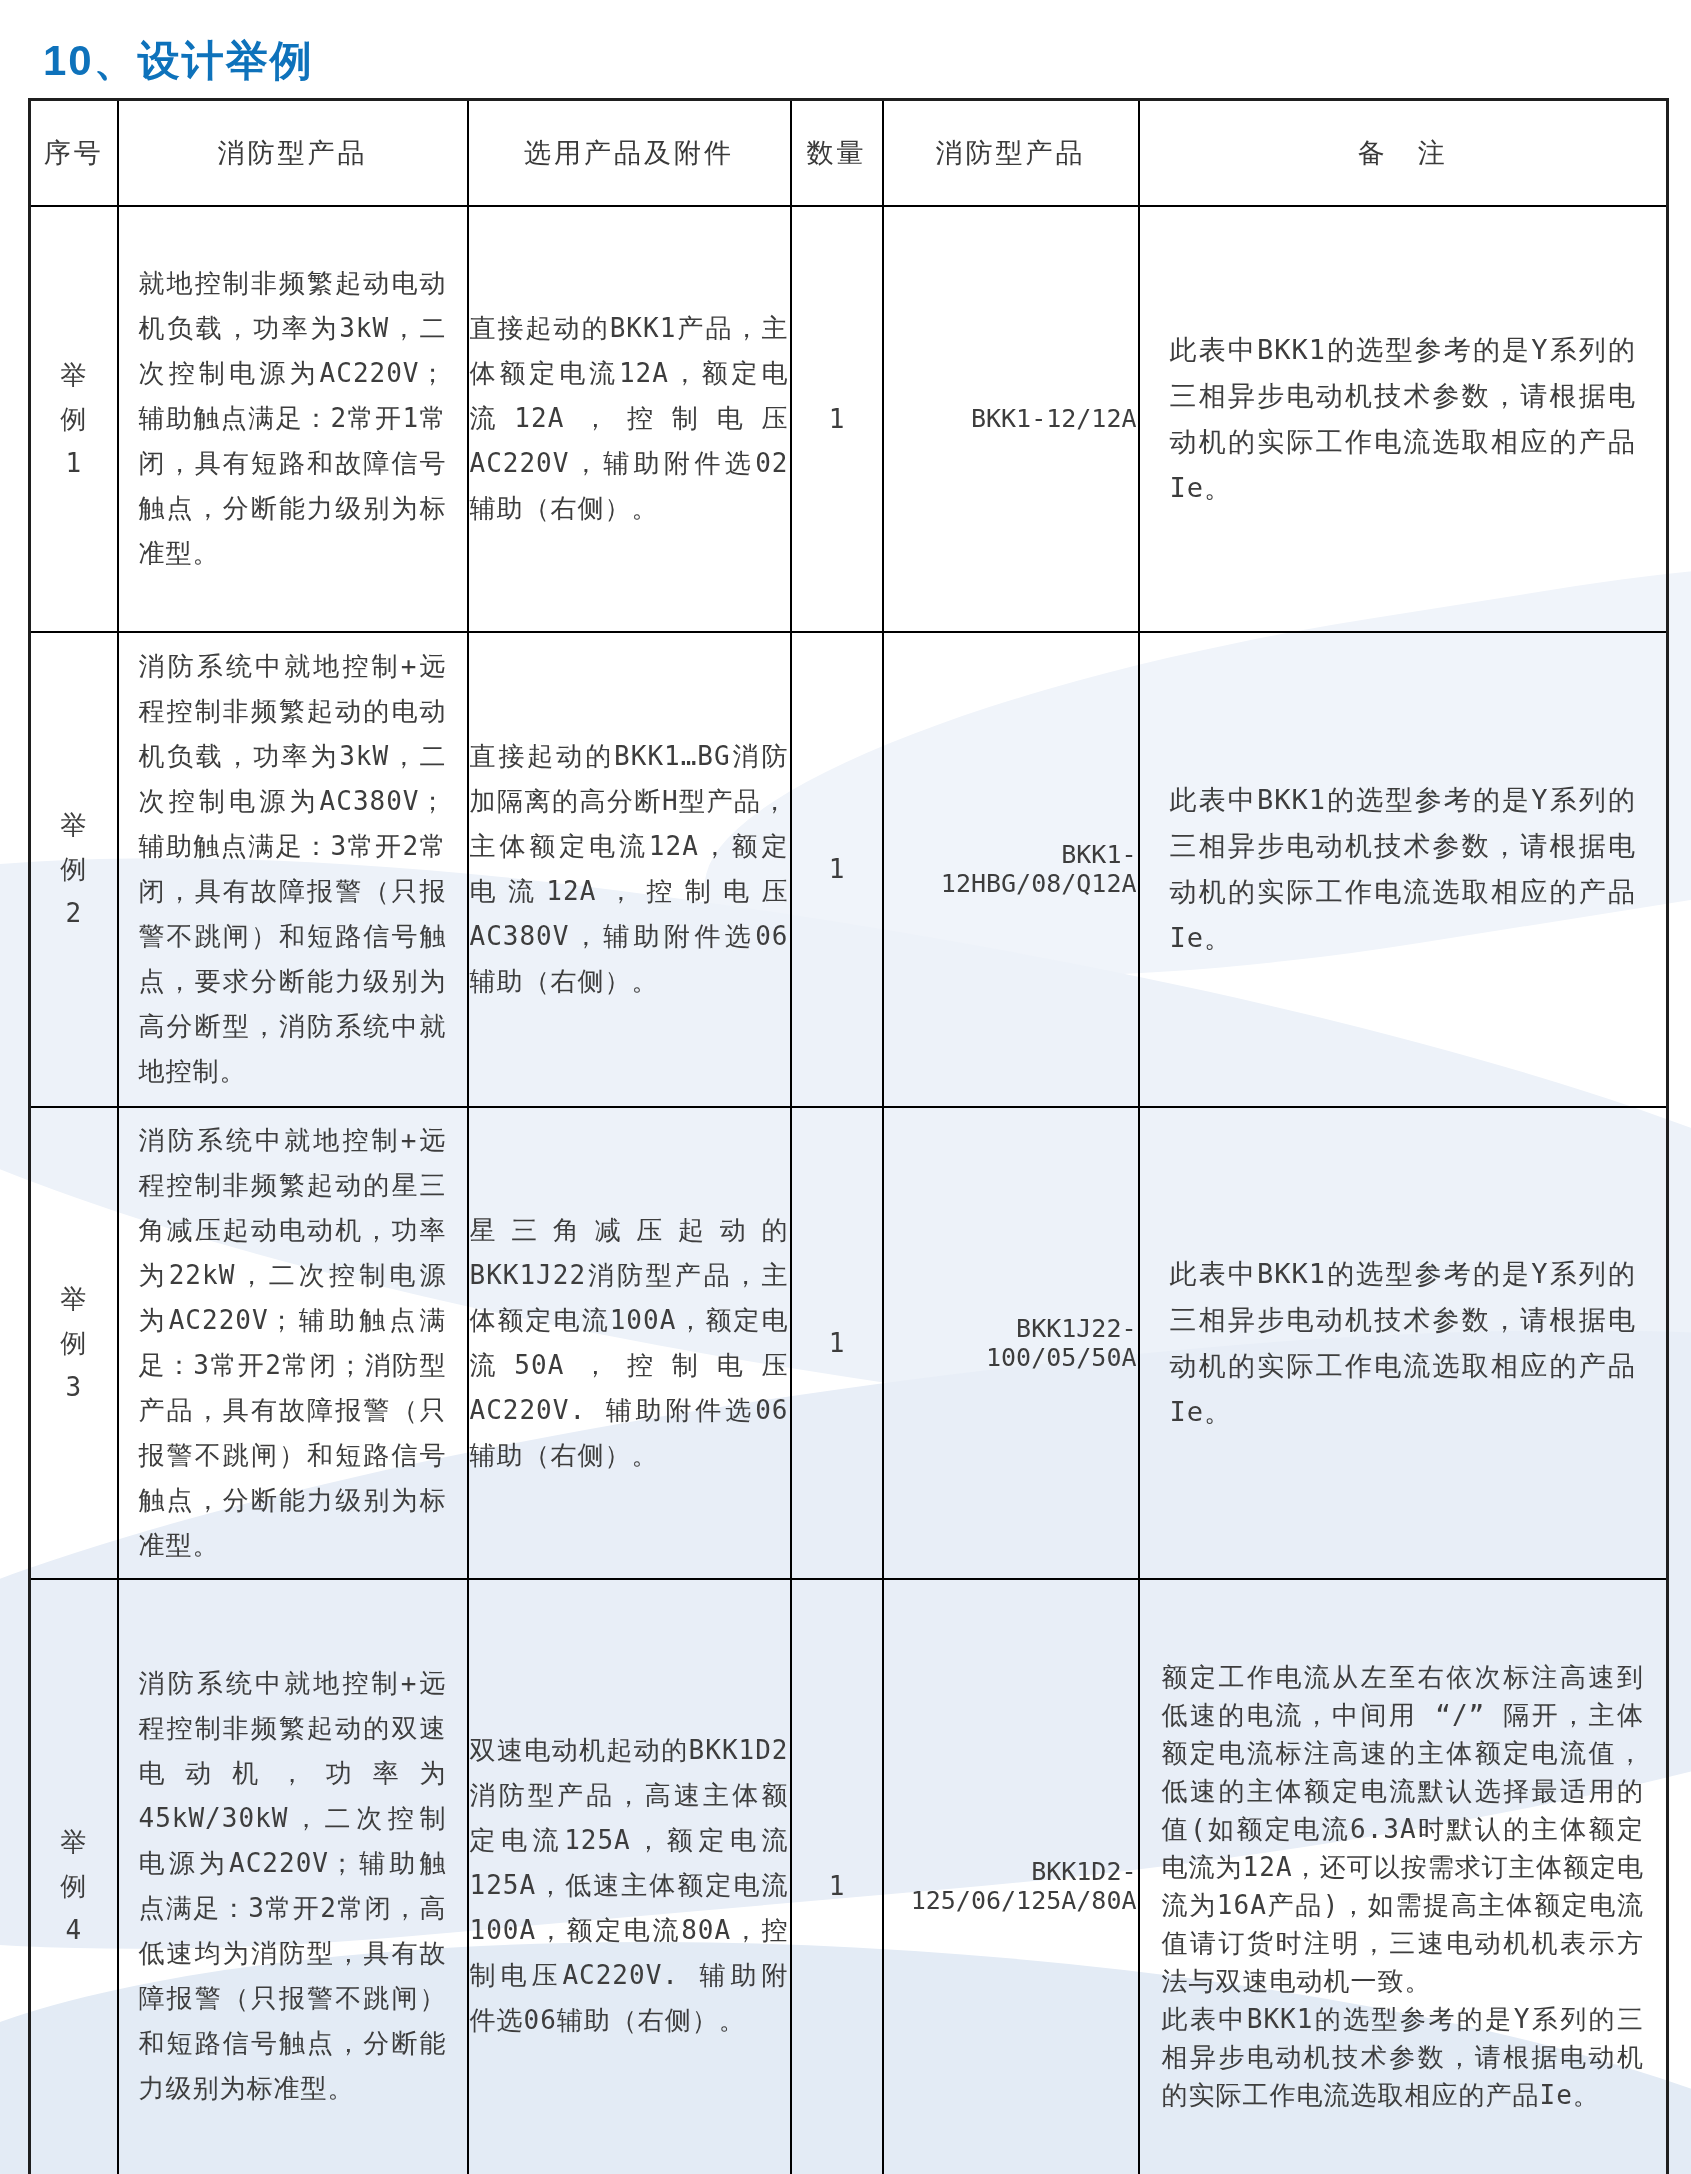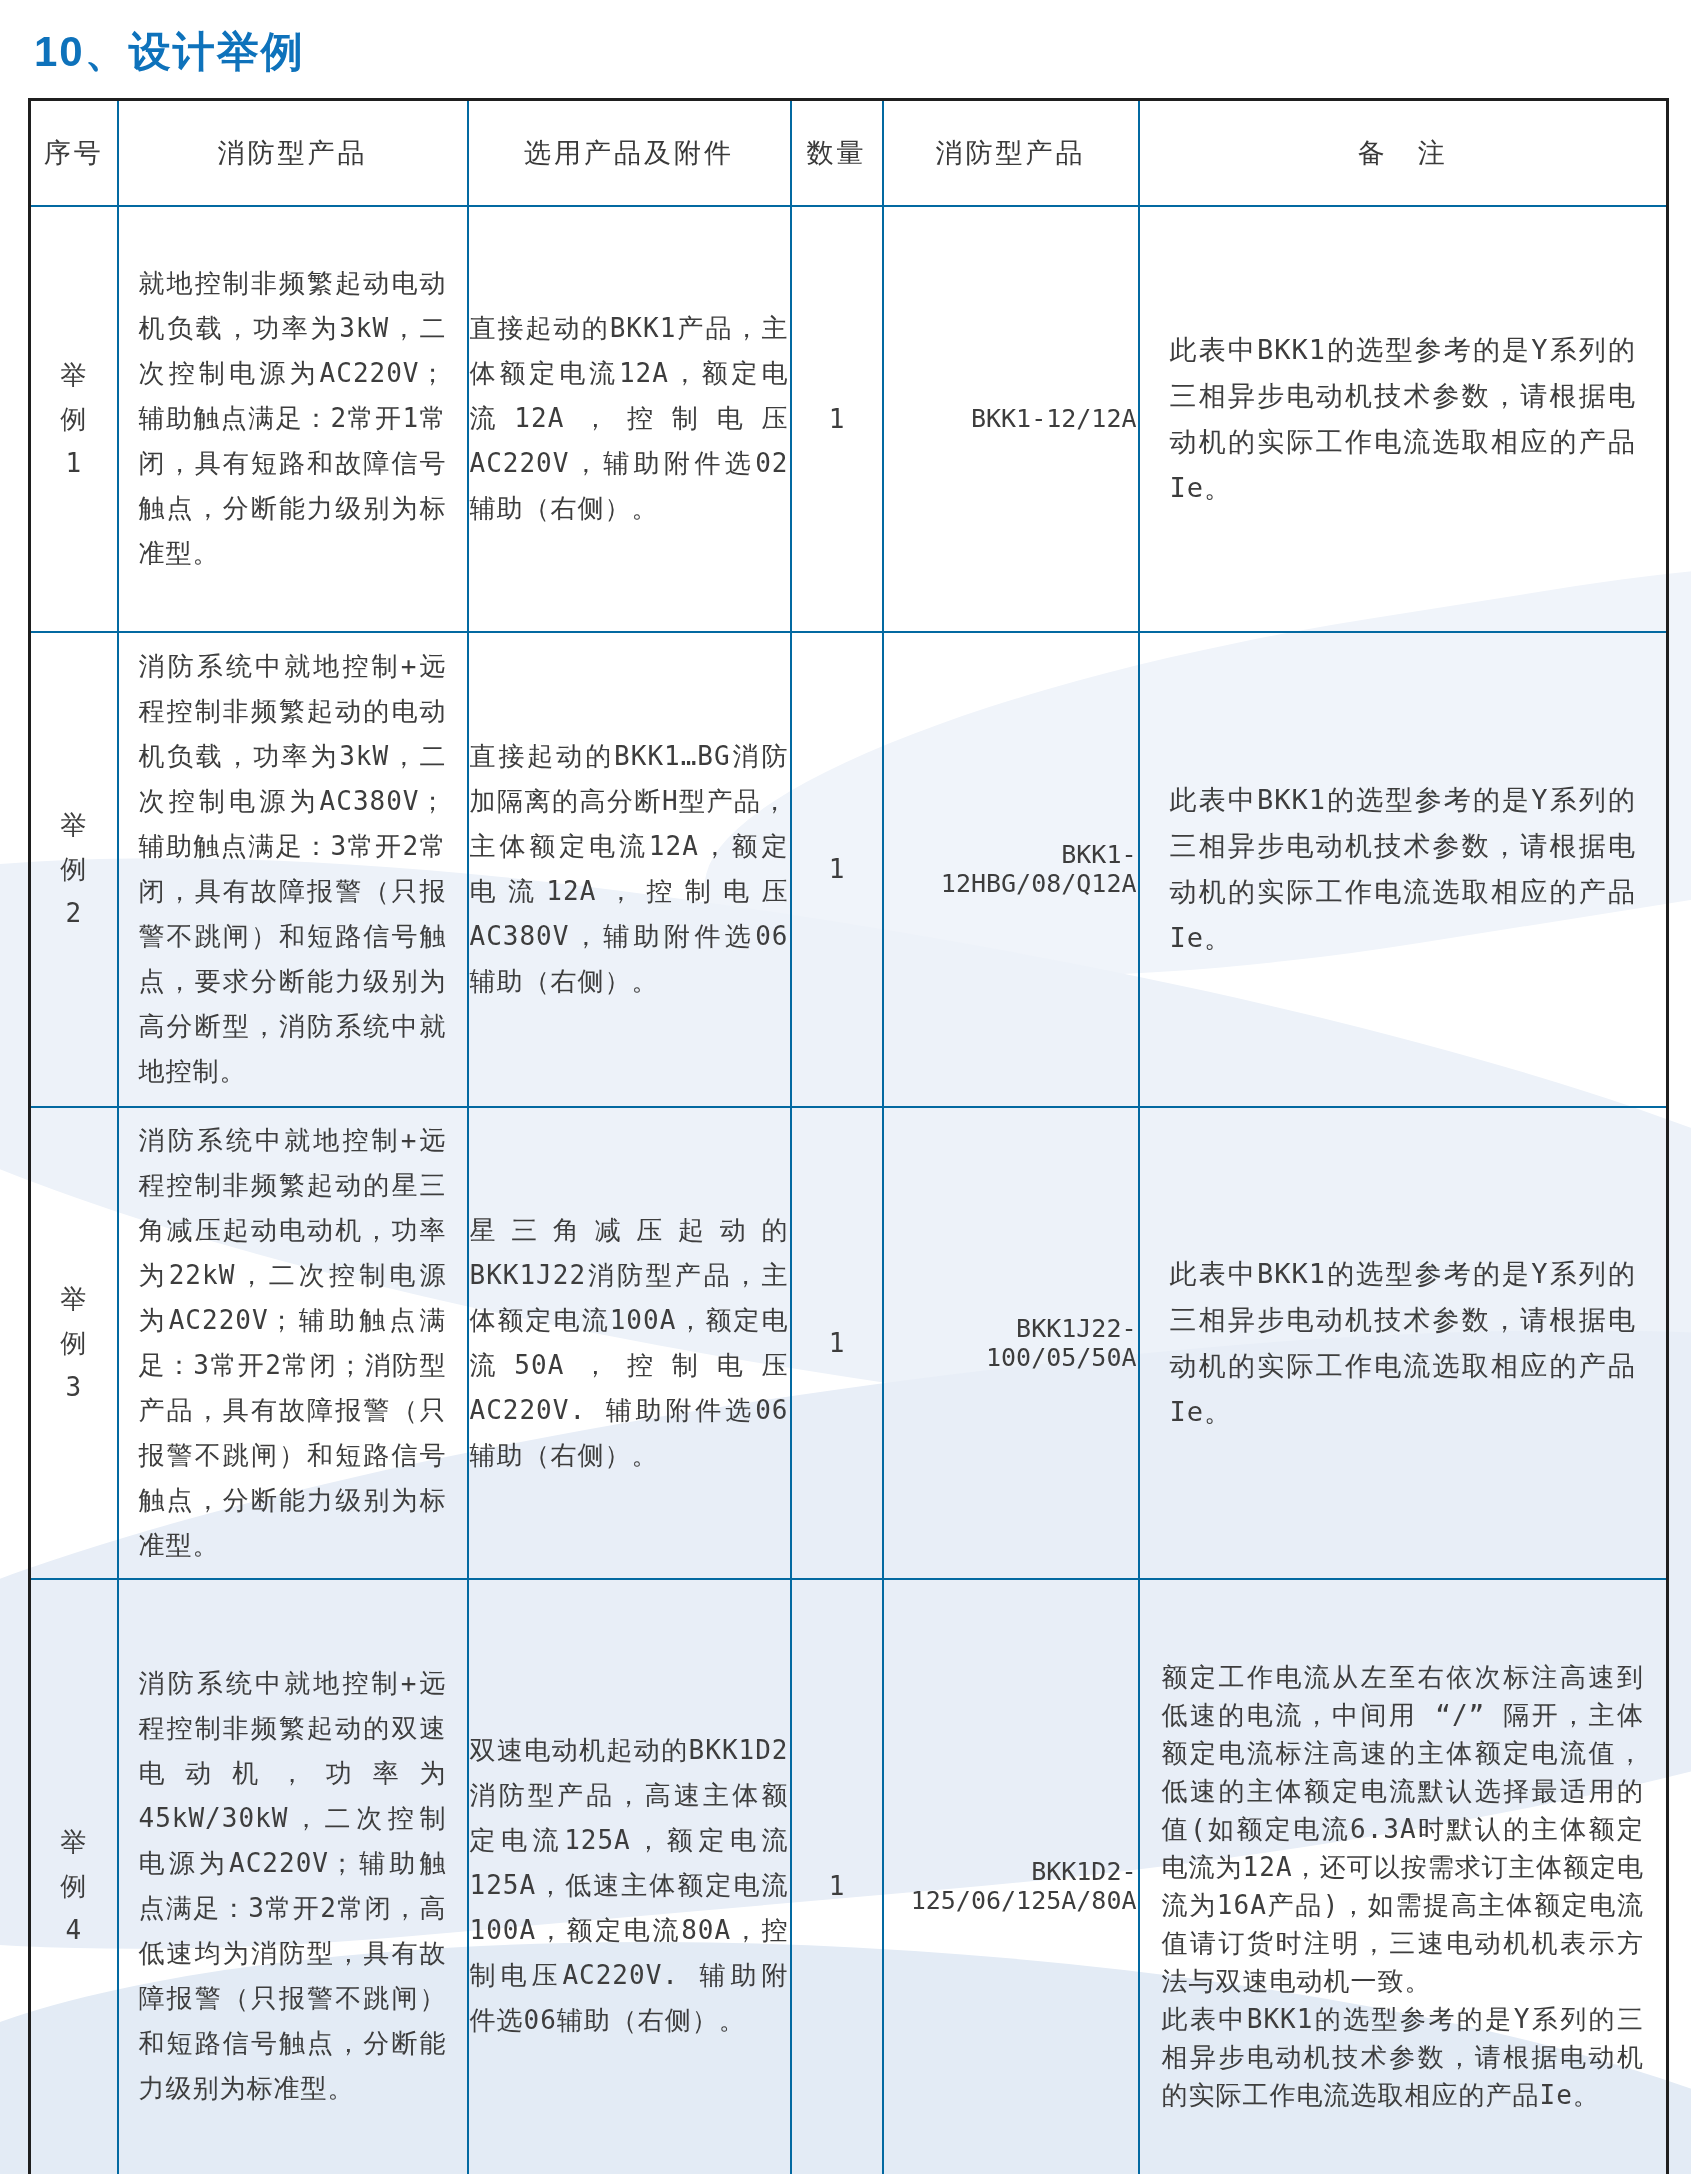--- a/index.html
+++ b/index.html
@@ -22,33 +22,33 @@
   .wave.w4{top:617px;left:697px;width:1393px;height:328px;background:#f0f4fa;
     border-radius:100% 70% 50% 100%;transform:rotate(-9deg);}
 
   .page-title{
     position:absolute;z-index:2;
     top:18px;left:28px;
     font-family:"Liberation Sans","DejaVu Sans",sans-serif;
     font-size:42px;font-weight:bold;
     color:#0e72bb;
     letter-spacing:2px;
-    margin:6px;
+    margin:15px;
   }
 
   table.spec{
     position:absolute;z-index:1;
     top:98px;left:28px;
     width:1638px;
     border-collapse:collapse;
     table-layout:fixed;
     background:transparent;
   }
   table.spec th, table.spec td{
-    border:2px solid #0369a1;
+    border:2px solid #000000;
     vertical-align:middle;
     background:transparent;
     font-weight:normal;
   }
   table.spec{border:3px solid #1f1f1f;}
 
   tr.hrow{height:106px;}
   tr.row1{height:426px;}
   tr.row2{height:475px;}
   tr.row3{height:448px;}

